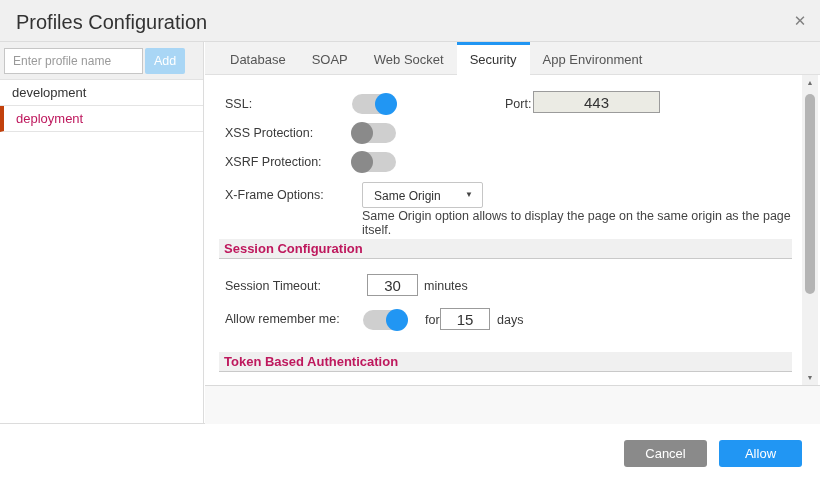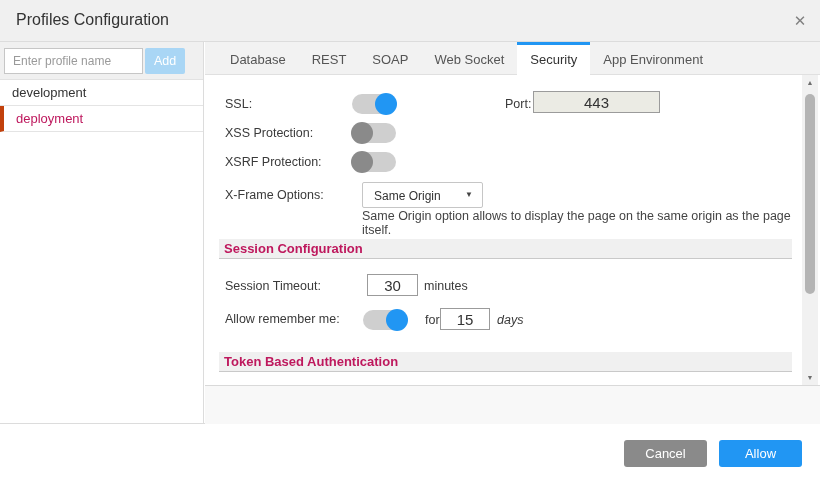--- a/index.html
+++ b/index.html
@@ -4,21 +4,21 @@
 <style>
   html,body{margin:0;padding:0;}
   body{
     width:820px;height:480px;position:relative;overflow:hidden;
     background:#ffffff;font-family:"Liberation Sans",sans-serif;
     -webkit-font-smoothing:antialiased;color:#333;
   }
   
   .dialog{position:absolute;top:0;left:0;width:820px;height:424px;background:#fff;border-bottom:1px solid #dcdcdc;box-sizing:border-box;}
   .dlg-header{position:absolute;top:0;left:0;right:0;height:42px;background:#f0f0f0;border-bottom:1px solid #dcdcdc;box-sizing:border-box;}
-  .dlg-title{position:absolute;left:16px;top:11px;font-size:16px;color:#333;}
+  .dlg-title{position:absolute;left:16px;top:11px;font-size:20px;color:#333;}
   .dlg-close{position:absolute;right:10px;top:11px;width:20px;height:20px;line-height:20px;text-align:center;font-size:15px;color:#818181;cursor:pointer;}
   
   .sidebar{position:absolute;top:42px;left:0;width:204px;bottom:0;background:#fff;border-right:1px solid #dcdcdc;box-sizing:border-box;}
   .sidebar-top{position:absolute;top:0;left:0;right:0;height:38px;background:#f0f0f0;border-bottom:1px solid #e2e2e2;box-sizing:border-box;}
   .profile-input{position:absolute;left:4px;top:6px;width:121px;height:24px;border:1px solid #c6c6c6;padding:0 8px;font-size:12px;color:#701a75;font-family:"Liberation Sans",sans-serif;background:#fff;}
   .profile-input::placeholder{color:#9a9a9a;}
   .add-btn{position:absolute;left:145px;top:6px;width:40px;height:26px;background:#a9d6f5;color:#fff;font-size:12.5px;border:none;border-radius:2px;font-family:"Liberation Sans",sans-serif;cursor:default;}
   .profile-list{position:absolute;top:38px;left:0;right:0;}
   .profile-item{height:25px;line-height:25px;padding-left:12px;font-size:13px;color:#333;border-bottom:1px solid #e4e4e4;background:#fff;cursor:pointer;}
   .profile-item.selected{color:#be185d;border-left:4px solid #c2410c;padding-left:12px;}
@@ -73,21 +73,20 @@
     <div class="profile-list">
       <div class="profile-item">development</div>
       <div class="profile-item selected">deployment</div>
     </div>
   </div>
 
   <div class="main">
 
     <div class="tabbar">
       <div class="tab">Database</div>
-      <div class="tab">REST</div>
       <div class="tab">SOAP</div>
       <div class="tab">Web Socket</div>
       <div class="tab active">Security</div>
       <div class="tab">App Environment</div>
     </div>
 
     <div class="content">
 
       <div class="f-label" style="left:20px;top:22px;">SSL:</div>
       <div class="toggle on" style="left:147px;top:19px;">
@@ -118,21 +117,21 @@
       <div class="f-label" style="left:20px;top:204px;">Session Timeout:</div>
       <input class="txt-input" style="left: 162px; top: 199px; width: 51px;" value="30">
       <div class="unit-text" style="left:219px;top:204px;">minutes</div>
 
       <div class="f-label" style="left:20px;top:237px;">Allow remember me:</div>
       <div class="toggle on" style="left:158px;top:235px;">
           <div class="knob"></div>
         </div>
       <div class="unit-text" style="left:220px;top:238px;">for</div>
       <input class="txt-input" style="left: 235px; top: 233px; width: 50px;" value="15">
-      <div class="unit-text" style="left:292px;top:238px;font-style:italic;">days</div>
+      <div class="unit-text" style="left:292px;top:238px;">days</div>
 
       <div class="section-bar" style="top:277px;">Token Based Authentication</div>
 
     </div>
 
     <div class="scrollbar">
       <div class="scroll-btn up">▲</div>
       <div class="scroll-thumb"></div>
       <div class="scroll-btn down">▼</div>
     </div>

